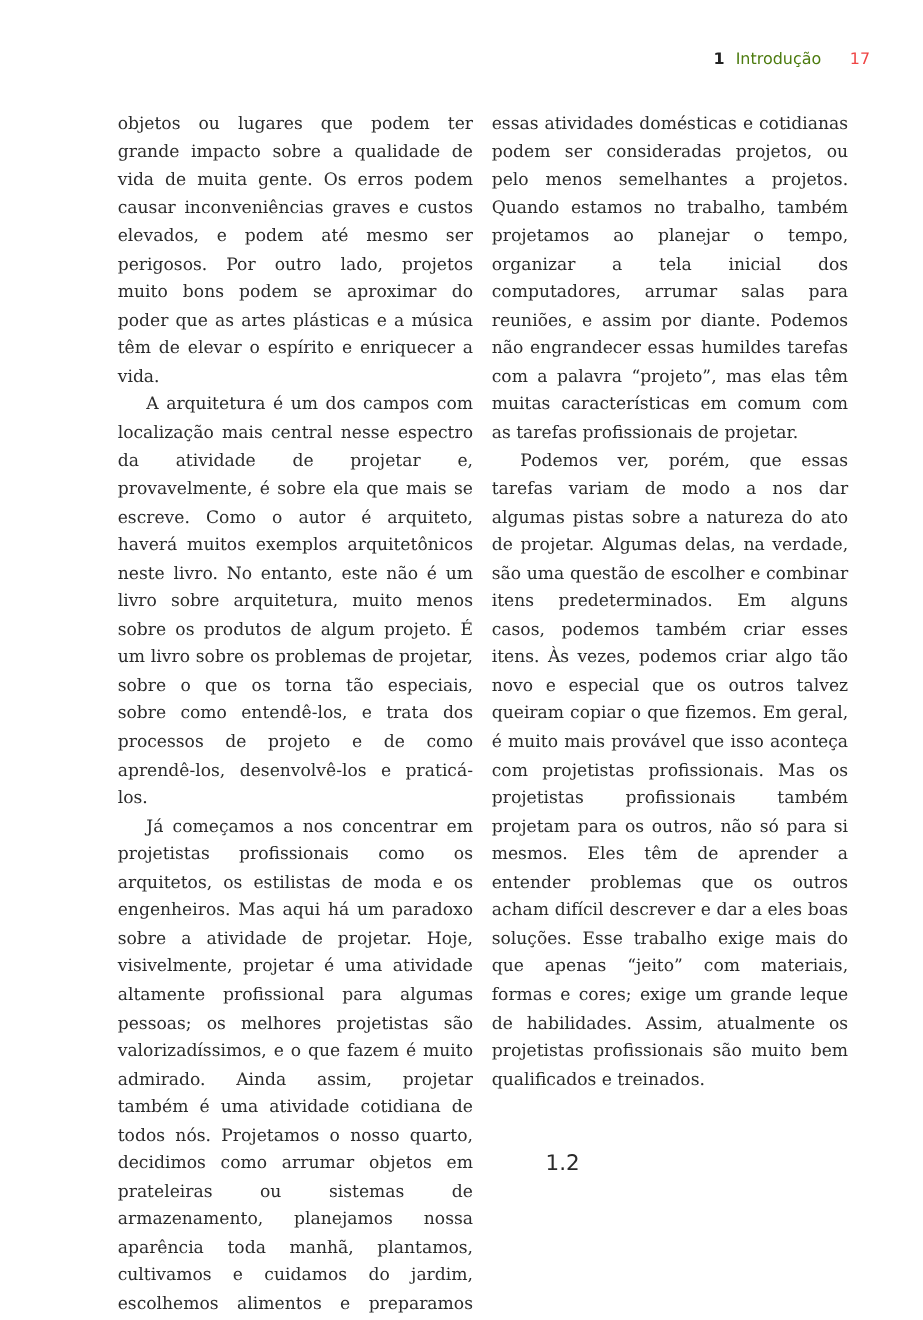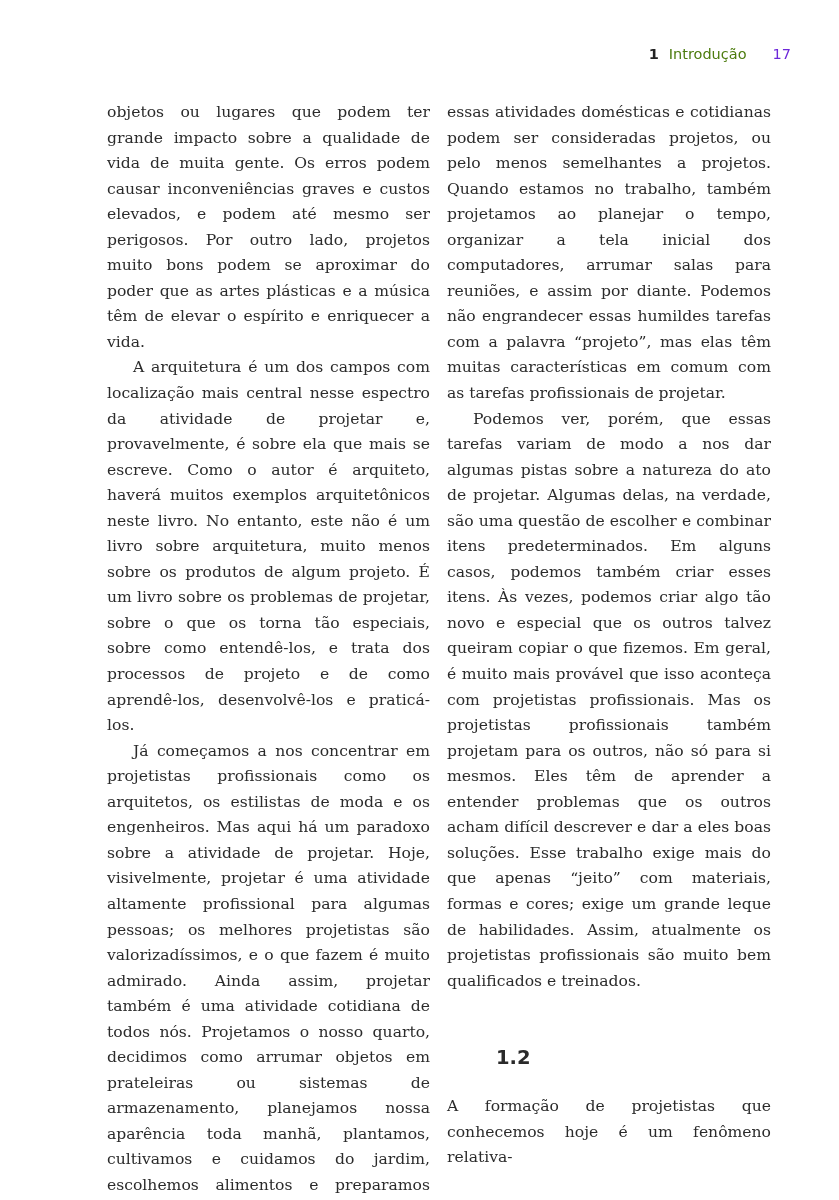--- a/index.html
+++ b/index.html
@@ -4,36 +4,36 @@
 <style>
   html, body { margin: 0; padding: 0; background: #ffffff; }
   body { width: 839px; height: 1200px; position: relative; overflow: hidden; }
   .header {
     position: absolute; top: 46px; right: 48px;
     font-family: "DejaVu Sans", sans-serif; font-size: 14.5px; color: #3a3a3a;
     display: flex; align-items: baseline;
   }
   .header .chapnum { font-weight: bold; color: #222; margin-right: 10px; }
   .header .chaptitle { color: #4d7c0f; margin-right: 26px; }
-  .header .pagenum { color: #6d28d9; }
+  .header .pagenum { color: #ef4444; }
   .col {
     position: absolute; top: 100px; width: 323px;
     font-family: "DejaVu Serif", serif; font-size: 15.6px; line-height: 25.55px;
     color: #2b2b2b; text-align: justify; hyphens: manual;
   }
   .col.left { left: 107px; }
   .col.right { left: 447px; width: 324px; }
   .col p { margin: 0; }
   .col p.indent { text-indent: 26px; }
   .section-heading {
     margin: 52px 0 0 49px; font-family: "DejaVu Sans", sans-serif;
     font-size: 19.5px; line-height: 24px; color: #2a2a2a;
     display: flex; text-align: left;
   }
-  .section-heading .secnum { font-weight: bold; margin-right: 20px; }
+  .section-heading .secnum { font-weight: normal; margin-right: 20px; }
   .section-heading .sectitle span { display: block; }
   .after-heading { margin-top: 24px !important; }
 </style>
 </head>
 <body>
 
 <div class="header">
   <span class="chapnum">1</span>
   <span class="chaptitle">Introdução</span>
   <span class="pagenum">17</span>
@@ -44,14 +44,13 @@
   <p class="indent">A arquitetura é um dos campos com localização mais central nesse espectro da atividade de projetar e, provavelmente, é sobre ela que mais se escreve. Como o autor é arquiteto, haverá muitos exemplos arquitetônicos neste livro. No entanto, este não é um livro sobre arquitetura, muito menos sobre os produtos de algum projeto. É um livro sobre os problemas de projetar, sobre o que os torna tão especiais, sobre como entendê-los, e trata dos processos de projeto e de como aprendê-los, desenvolvê-los e praticá-los.</p>
   <p class="indent">Já começamos a nos concentrar em projetistas profissionais como os arquitetos, os estilistas de moda e os engenheiros. Mas aqui há um paradoxo sobre a atividade de projetar. Hoje, visivelmente, projetar é uma atividade altamente profissional para algumas pessoas; os melhores projetistas são valorizadíssimos, e o que fazem é muito admirado. Ainda assim, projetar também é uma atividade cotidiana de todos nós. Projetamos o nosso quarto, decidimos como arrumar objetos em prateleiras ou sistemas de armazenamento, planejamos nossa aparência toda manhã, plantamos, cultivamos e cuidamos do jardim, escolhemos alimentos e preparamos refeições, planejamos as férias. Todas</p>
 </div>
 
 <div class="col right">
   <p>essas atividades domésticas e cotidianas podem ser consideradas projetos, ou pelo menos semelhantes a projetos. Quando estamos no trabalho, também projetamos ao planejar o tempo, organizar a tela inicial dos computadores, arrumar salas para reuniões, e assim por diante. Podemos não engrandecer essas humildes tarefas com a palavra “projeto”, mas elas têm muitas características em comum com as tarefas profissionais de projetar.</p>
   <p class="indent">Podemos ver, porém, que essas tarefas variam de modo a nos dar algumas pistas sobre a natureza do ato de projetar. Algumas delas, na verdade, são uma questão de escolher e combinar itens predeterminados. Em alguns casos, podemos também criar esses itens. Às vezes, podemos criar algo tão novo e especial que os outros talvez queiram copiar o que fizemos. Em geral, é muito mais provável que isso aconteça com projetistas profissionais. Mas os projetistas profissionais também projetam para os outros, não só para si mesmos. Eles têm de aprender a entender problemas que os outros acham difícil descrever e dar a eles boas soluções. Esse trabalho exige mais do que apenas “jeito” com materiais, formas e cores; exige um grande leque de habilidades. Assim, atualmente os projetistas profissionais são muito bem qualificados e treinados.</p>
   <div class="section-heading">
     <span class="secnum">1.2</span>
   </div>
-  <p class="after-heading" style="text-align-last: justify;">A formação de projetistas que conhecemos hoje é um fenômeno relativa-</p>
 </div>
 
 </body></html>

